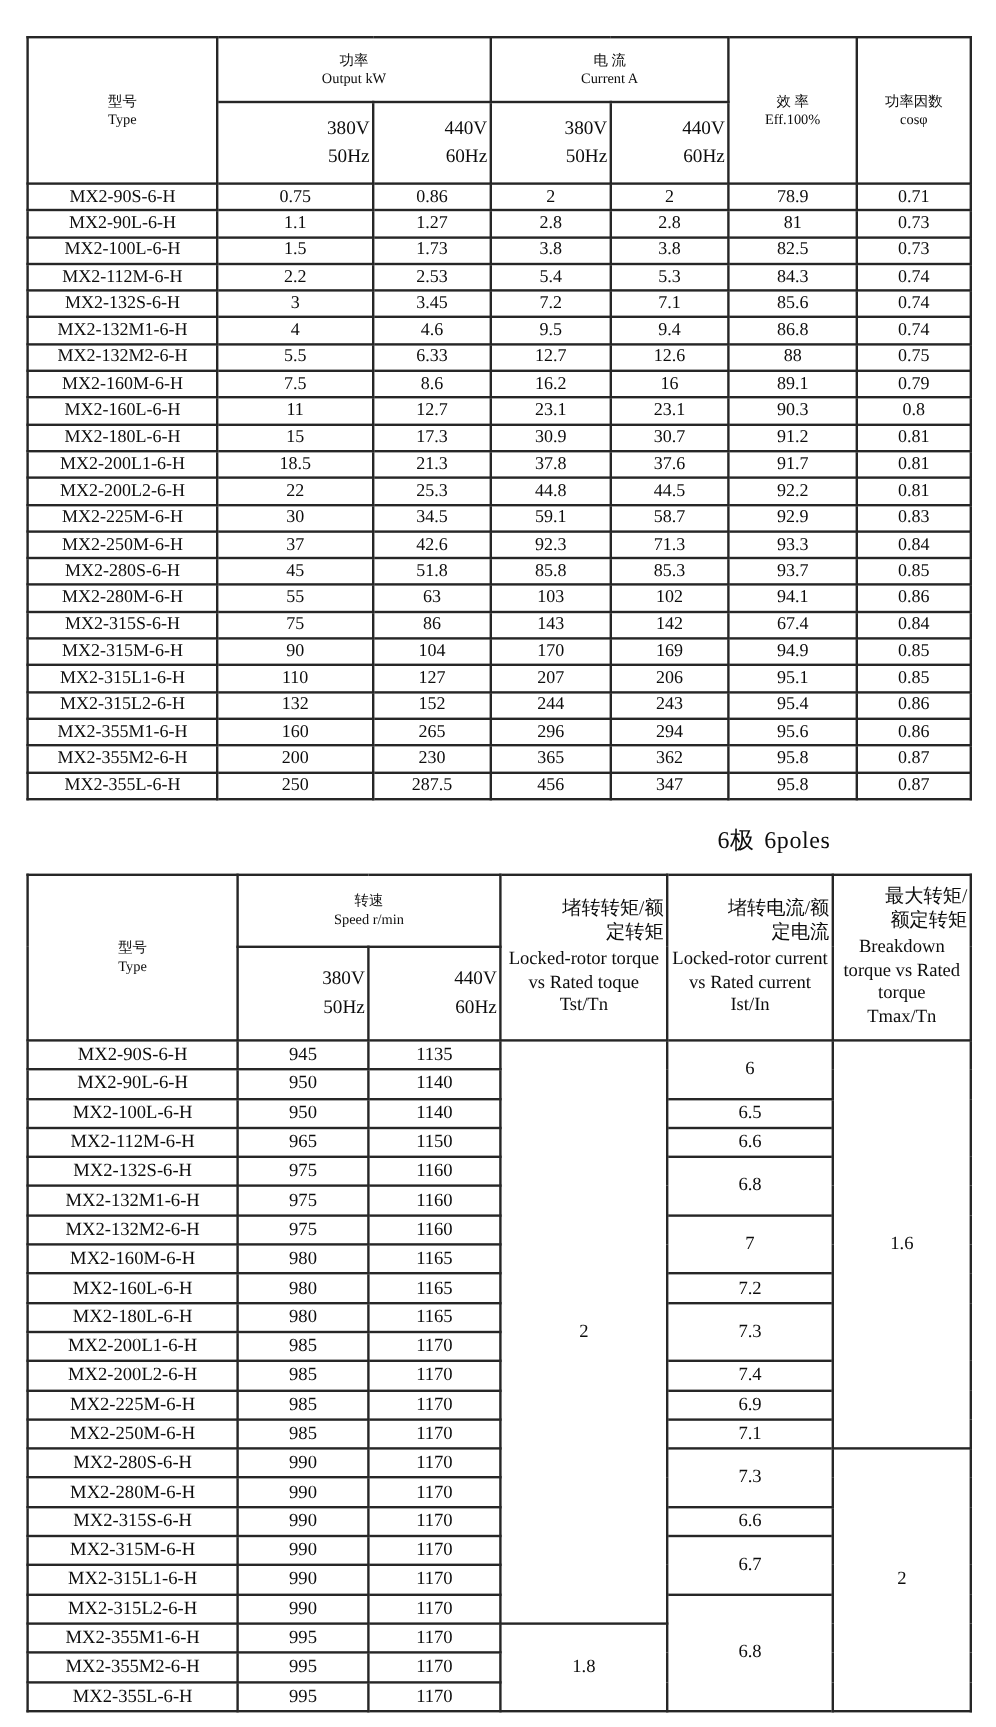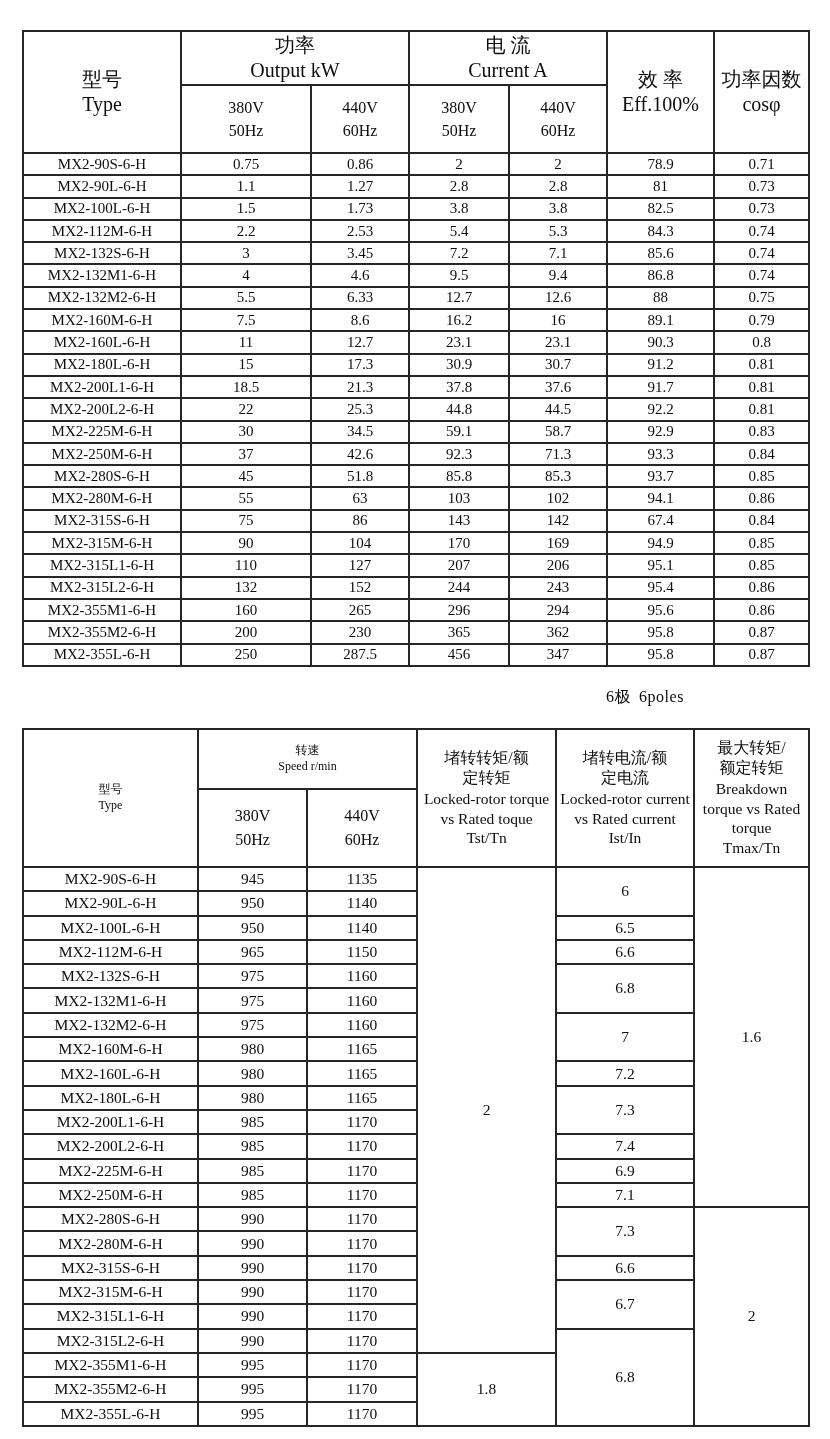--- a/index.html
+++ b/index.html
@@ -6,28 +6,28 @@
   body{width:830px;height:1439px;overflow:hidden;
        font-family:"Liberation Serif","DejaVu Serif",serif;color:#0d0d0d;}
   .sheet{position:relative;width:830px;height:1439px;background:#fff;}
 
   table{border-collapse:collapse;table-layout:fixed;position:absolute;background:#fff;}
   td{border:2px solid #262626;text-align:center;vertical-align:middle;
      padding:0 2px;font-weight:normal;overflow:hidden;}
 
   
   .t1{left:22px;top:30px;width:786px;}
-  .t1 .hr1 td{height:52px;font-size:20px;line-height:1.25;}
+  .t1 .hr1 td{height:52px;font-size:12px;line-height:1.25;}
   .t1 .hr2 td{height:66px;font-size:16px;line-height:1.45;}
   .t1 tbody td{height:20.3px;font-size:15px;}
-  .pre{white-space:pre-line;}
+  .pre{white-space:pre-line;text-align:right;}
 
   
   .poles-note{position:absolute;top:687px;left:555px;width:180px;text-align:center;
-              font-size:16px;letter-spacing:.5px;font-family:Liberation Serif, serif;}
+              font-size:20px;letter-spacing:.5px;font-family:Liberation Serif, serif;}
   .poles-note .zh{margin-right:8px;}
 
   
   .t2{left:22px;top:728px;width:786px;}
   .t2 .hr1 td{height:58px;font-size:12px;line-height:1.3;}
   .t2 .hr2 td{height:76px;font-size:16px;line-height:1.5;}
   .t2 td.bigcol{font-size:15.5px;line-height:1.28;}
   .t2 td.bigcol .zh{font-size:16px;}
   .t2 tbody td{height:22.3px;font-size:15.5px;}
   .merged{font-size:16px;}

